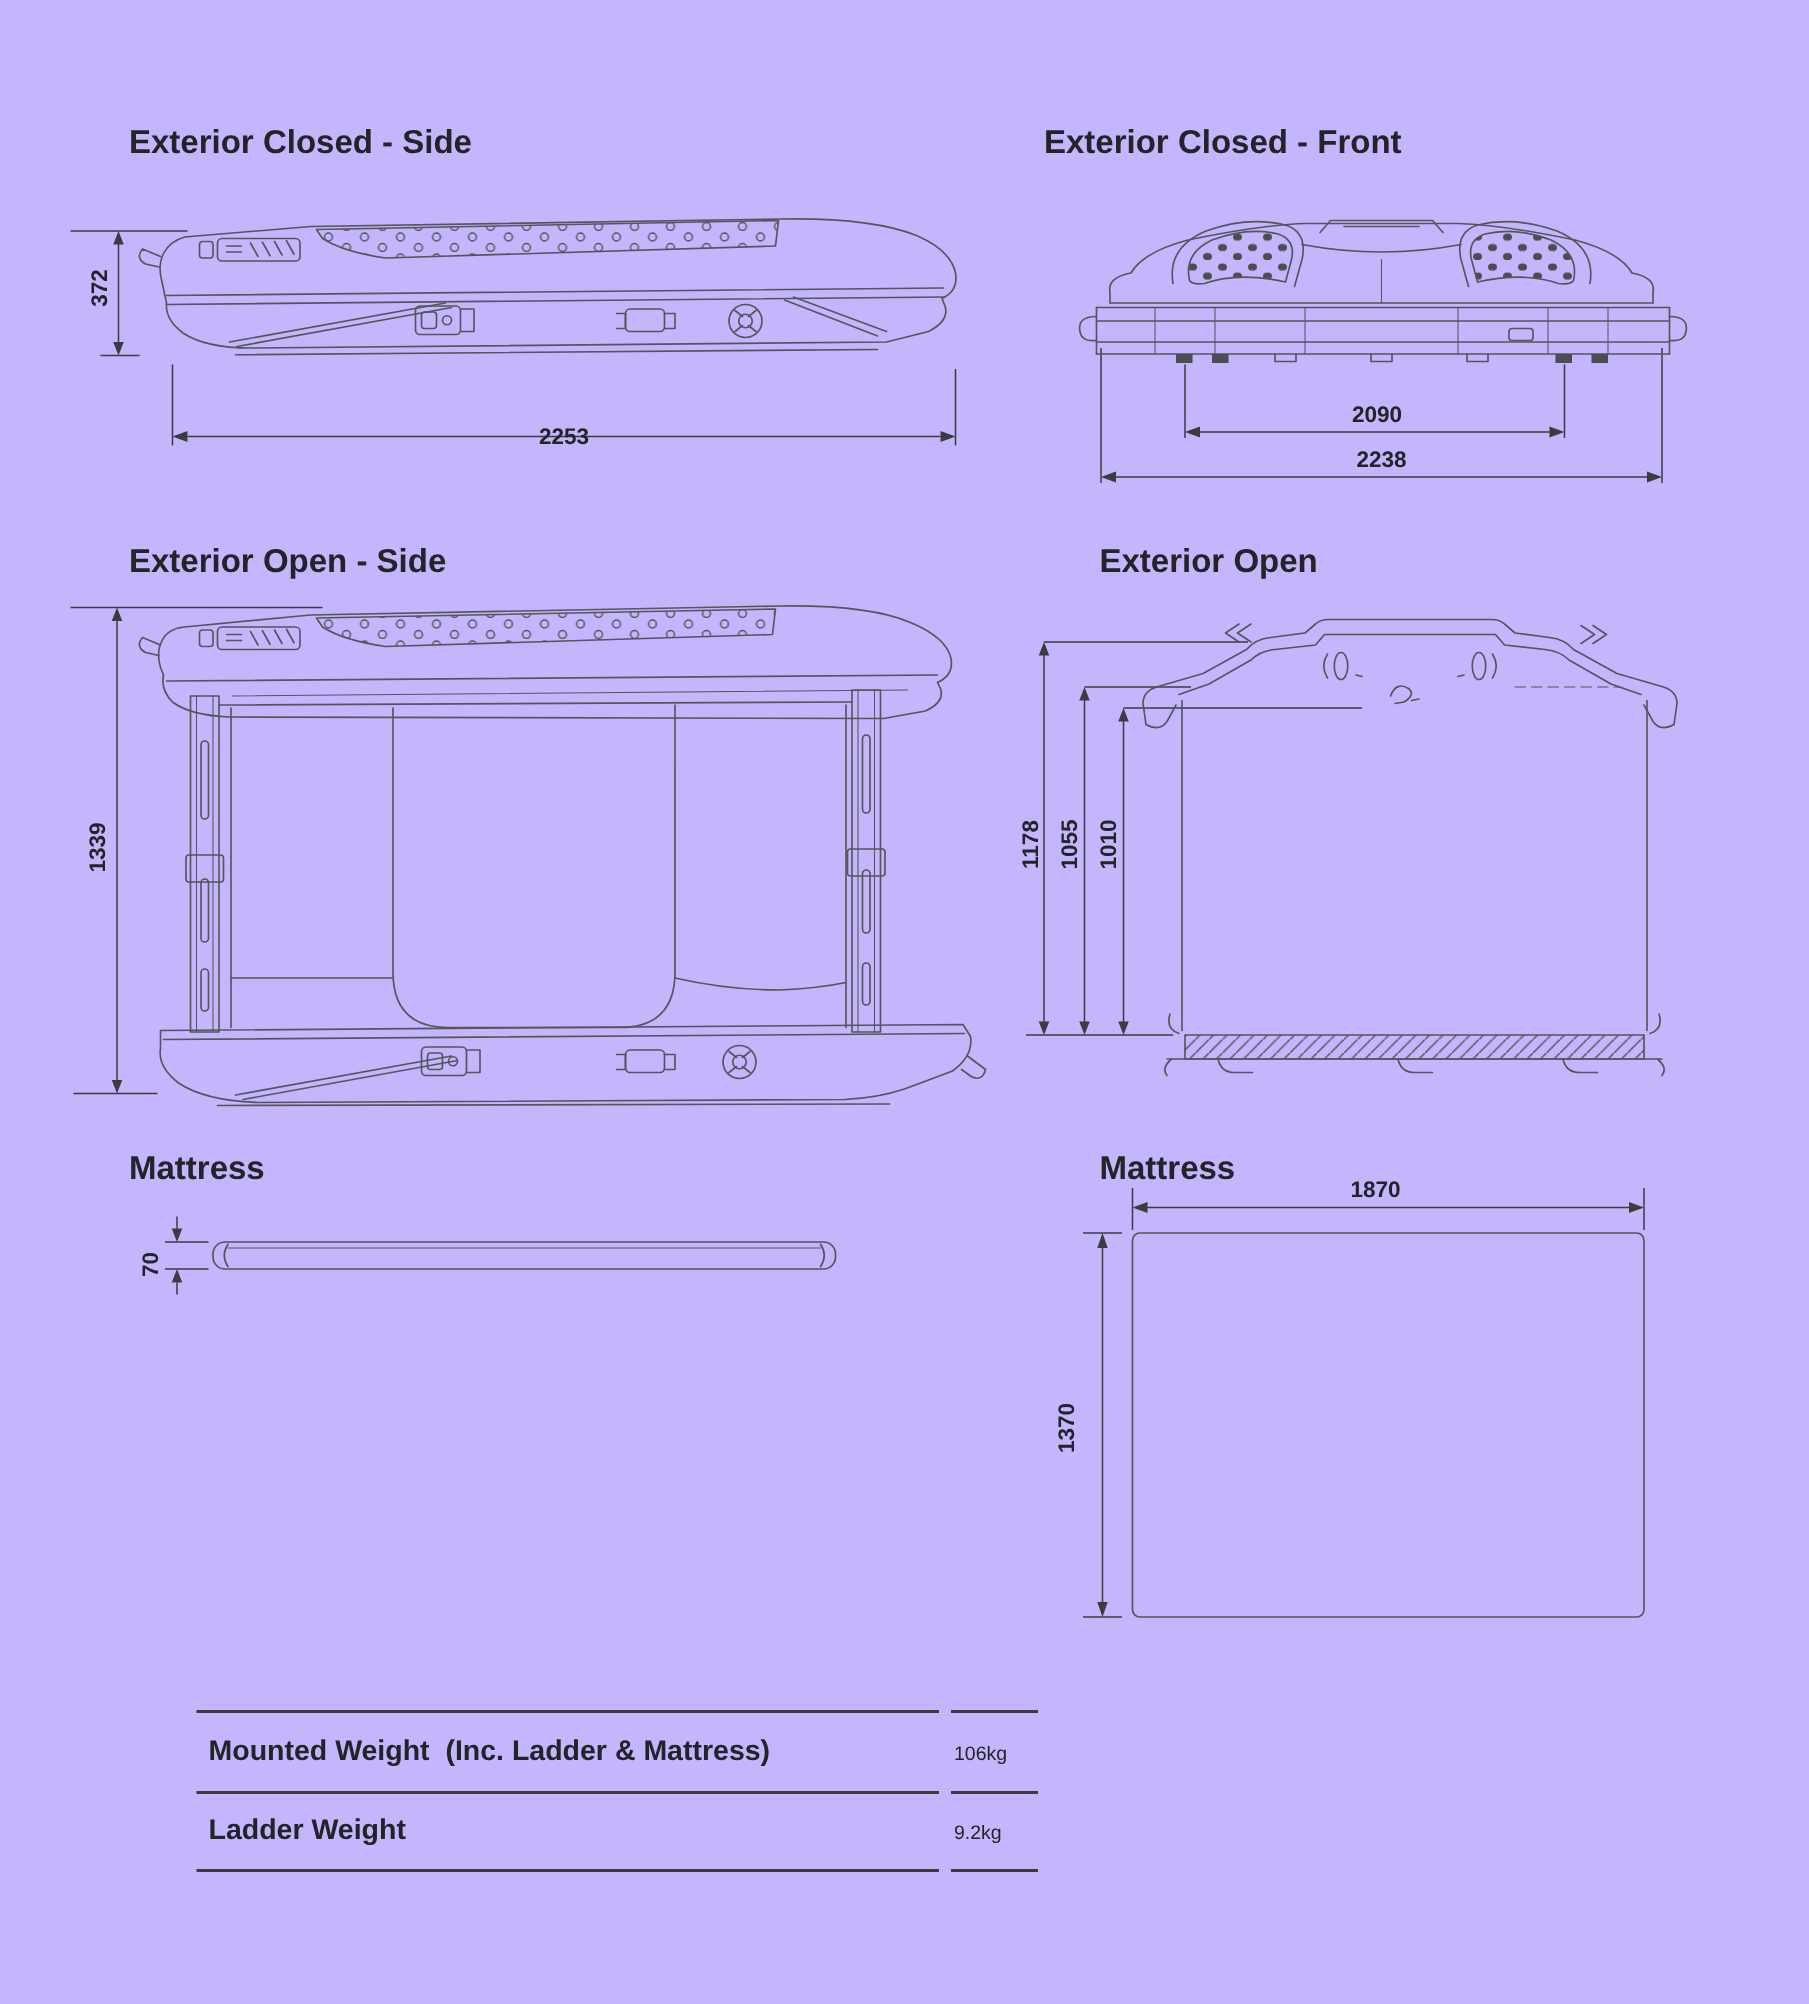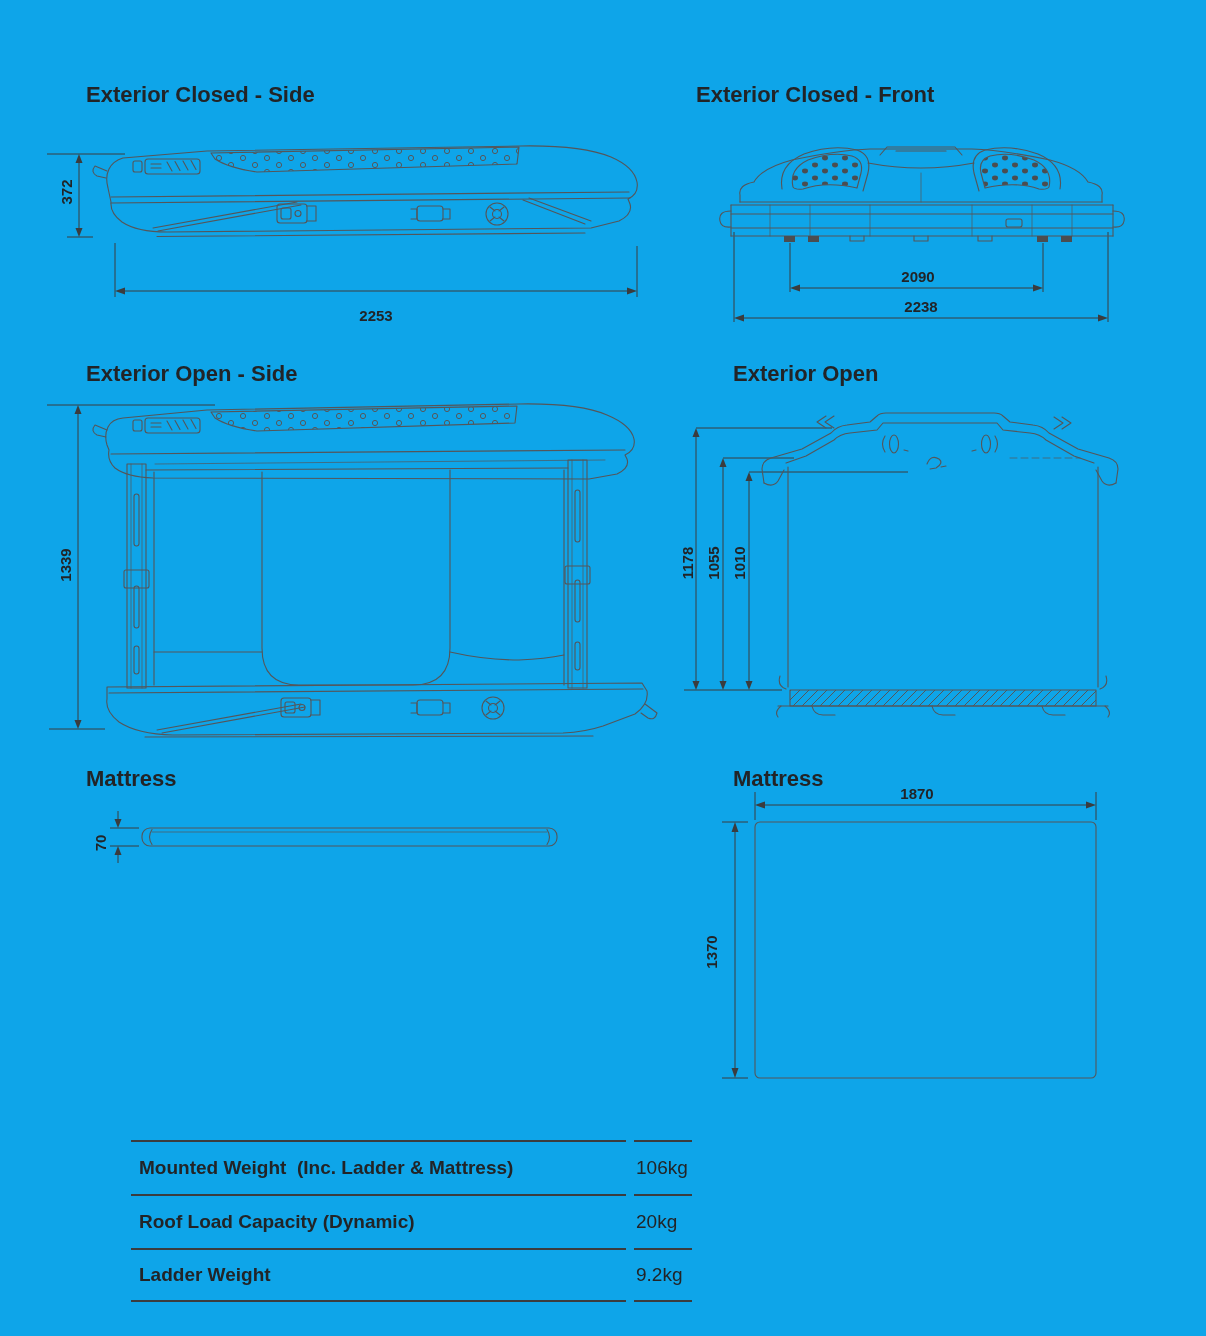--- a/index.html
+++ b/index.html
@@ -1,37 +1,37 @@
 <!DOCTYPE html>
 <html><head>
 <meta charset="utf-8">
 <style>
   html,body{margin:0;padding:0;background:#ffffff;}
-  .page{position:relative;width:1206px;height:1336px;background:#0ea5e9;overflow:hidden;
+  .page{position:relative;width:1206px;height:1336px;background:#c4b5fd;overflow:hidden;
         font-family:"Liberation Sans","DejaVu Sans",sans-serif;color:#222427;}
   .fig-title{position:absolute;font-size:22px;font-weight:700;color:#222427;white-space:nowrap;}
   .fig-svg{position:absolute;}
   .dim-label{position:absolute;font-weight:700;font-size:15px;color:#222427;text-align:center;line-height:16px;white-space:nowrap;}
   .dim-label.vert{transform:rotate(-90deg);}
   .draw path,.draw rect,.draw circle,.draw ellipse{fill:none;stroke:#54565a;stroke-width:1.1;stroke-linecap:round;stroke-linejoin:round;}
   .draw .band{fill:url(#dotsring);}
   .draw .podfill{fill:url(#dotssolid);}
   .draw .solid{fill:#4b4d50;stroke:none;}
   .draw .hatchfill{fill:url(#hatchp);}
   .draw .thin{stroke-width:0.7;}
   .draw .dash{stroke-dasharray:7 4;}
   .dim path{fill:none;stroke:#3b3c3e;stroke-width:1;}
   .arr path{fill:#3b3c3e;stroke:none;}
   .spec-table{position:absolute;left:87px;top:1140px;width:605px;}
   .spec-row{display:flex;height:54px;}
   .spec-label{width:495px;border-top:2px solid #3b3c3e;display:flex;align-items:center;
               padding-left:8px;box-sizing:border-box;font-size:19px;font-weight:700;white-space:pre-wrap;margin-left:44px;}
   .spec-gap{width:8px;}
   .spec-value{flex:1;border-top:2px solid #3b3c3e;display:flex;align-items:center;
-              padding-left:2px;box-sizing:border-box;font-size:19px;font-weight:400;}
+              padding-left:2px;box-sizing:border-box;font-size:13px;font-weight:400;}
   .spec-row.last .spec-label,.spec-row.last .spec-value{border-bottom:2px solid #3b3c3e;text-align:right;}
 </style>
 </head>
 <body>
 
 <div class="page">
 
   <div class="fig-title" style="left:86px;top:82px">Exterior Closed - Side</div>
   <div class="fig-title" style="left:696px;top:82px">Exterior Closed - Front</div>
   <div class="fig-title" style="left:86px;top:361px">Exterior Open - Side</div>
@@ -84,21 +84,21 @@
       <circle cx="452" cy="74" r="11"></circle>
         <circle cx="452" cy="74" r="4.5"></circle>
       <path d="M445,67 l5,4 M459,67 l-5,4 M445,81 l5,-4 M459,81 l-5,-4"></path>
       <path d="M108,88 L252,62 M113,91 L256,65"></path>
       <path d="M478,60 L540,84 M484,58 L546,81"></path>
       <path d="M62,31 l-12,-5 q-5,6 2,10 l9,2"></path>
       <path d="M112,96.5 L540,93"></path>
     </g>
   </svg>
   <div class="dim-label vert" style="left:47px;top:184px;width:40px">372</div>
-  <div class="dim-label" style="left:326px;top:308px;width:100px">2253</div>
+  <div class="dim-label" style="left:326px;top:284px;width:100px">2253</div>
 
   <svg class="fig-svg" style="left:710px;top:135px" width="460" height="190" viewBox="0 0 460 190">
     <g class="dim">
       <path d="M80,108 V157"></path>
         <path d="M333,108 V157"></path>
         <path d="M86,153 H327"></path>
       <path d="M24,97 V187"></path>
         <path d="M398,97 V187"></path>
         <path d="M30,183 H392"></path>
     </g>
@@ -260,25 +260,20 @@
   </svg>
   <div class="dim-label" style="left:867px;top:786px;width:100px">1870</div>
   <div class="dim-label vert" style="left:687px;top:944px;width:50px">1370</div>
 
   <div class="spec-table">
     <div class="spec-row">
       <div class="spec-label">Mounted Weight  (Inc. Ladder &amp; Mattress)</div>
       <div class="spec-gap"></div>
       <div class="spec-value">106kg</div>
     </div>
-    <div class="spec-row">
-      <div class="spec-label">Roof Load Capacity (Dynamic)</div>
-      <div class="spec-gap"></div>
-      <div class="spec-value">20kg</div>
-    </div>
     <div class="spec-row last">
       <div class="spec-label">Ladder Weight</div>
       <div class="spec-gap"></div>
       <div class="spec-value">9.2kg</div>
     </div>
   </div>
 
 </div>
 
 </body></html>

